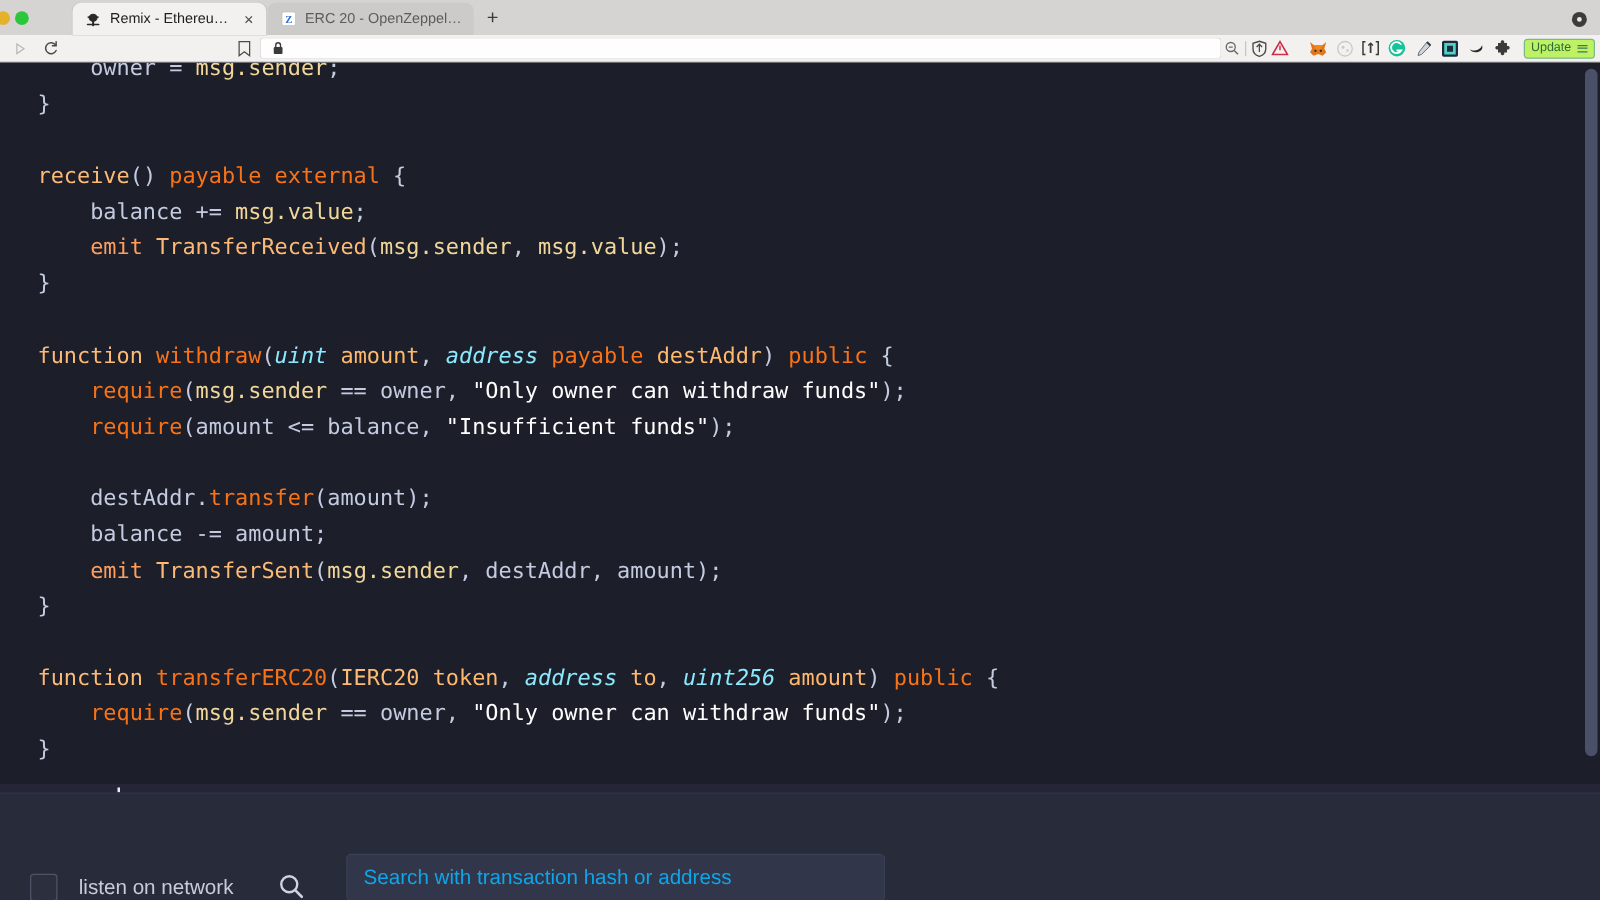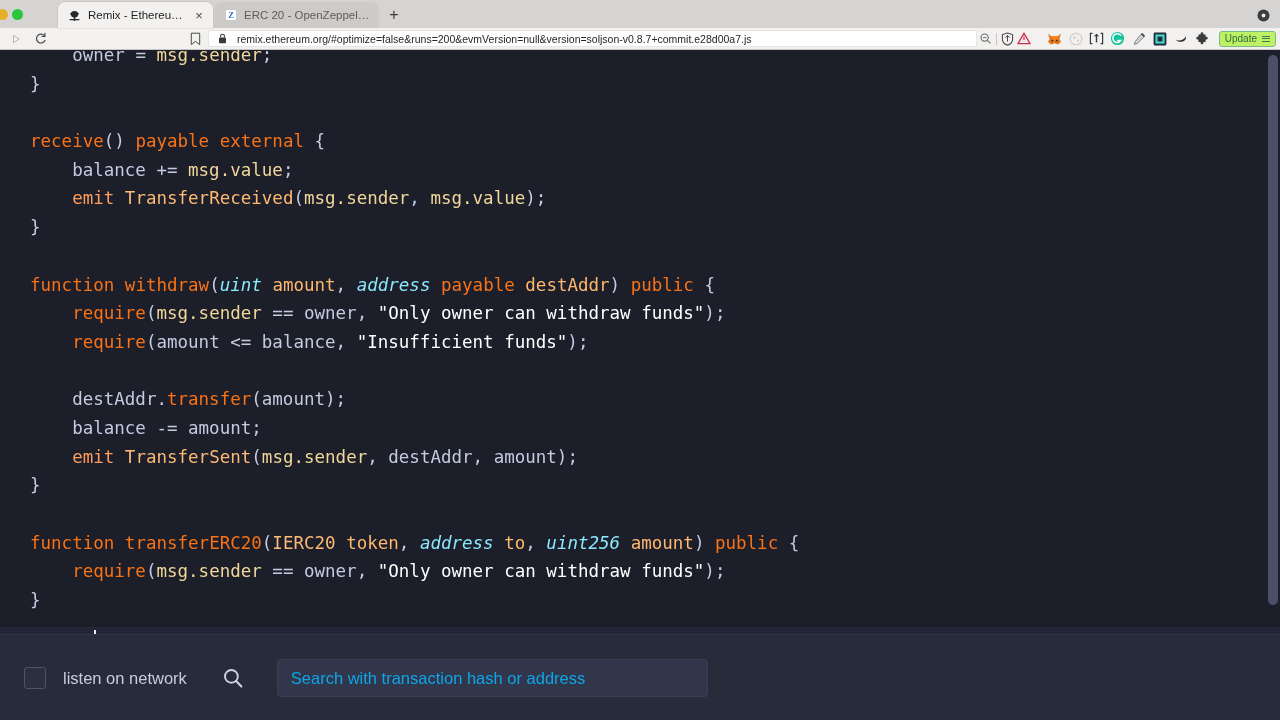--- a/index.html
+++ b/index.html
@@ -185,21 +185,21 @@
   }
   .vscroll-thumb {
     position: absolute;
     right: 2px; top: 5px;
     width: 10px; height: 550px;
     background: #4b5069;
     border-radius: 5px;
   }
 
   
-  .kw   { color: #f97316; }   
+  .kw   { color: #fdba74; }   
   .kw2  { color: #f97316; }   
   .fn   { color: #f97316; }   
   .type { color: #8be9fd; font-style: italic; }   
   .par  { color: #ffb86c; }   
   .mem  { color: #f1d79a; }   
   .str  { color: #ffffff; }   
   .emit { color: #ff9d5c; }   
   .ev   { color: #fdba74; }   
   .pl   { color: #c4cbe0; }   
   .op   { color: #c4cbe0; }
@@ -209,21 +209,21 @@
     position: relative;
     width: 1280px;
     height: 86px;
     background: #282c3a;
     border-top: 1px solid #30354a;
   }
   .bp-row {
     position: absolute;
     left: 0; top: 0;
     width: 1280px; height: 86px;
-    display: flex; align-items: center;
+    display: flex; align-items: flex-end;
     padding: 0 24px;
     gap: 0;
   }
   .listen-wrap { display: flex; align-items: center; gap: 17px; flex: 0 0 auto; }
   .listen-box {
     width: 22px; height: 22px;
     border: 1px solid #4e5468;
     border-radius: 3px;
     background: #2b2f3e;
     flex: 0 0 auto;
@@ -311,21 +311,20 @@
       </svg>
     </div>
 
     <div class="urlbar">
       <span class="url-icon-btn">
         <svg width="9" height="11" viewBox="0 0 9 11">
           <rect x="1" y="4.6" width="7" height="5.6" rx="0.9" fill="#3a3a3a"></rect>
           <path d="M2.6 4.6 V3.1 a1.9 1.9 0 0 1 3.8 0 V4.6" fill="none" stroke="#3a3a3a" stroke-width="1.1"></path>
         </svg>
       </span>
-      <span class="url-text">remix.ethereum.org/#optimize=false&amp;runs=200&amp;evmVersion=null&amp;version=soljson-v0.8.7+commit.e28d00a7.js</span>
     </div>
 
     <div class="url-right">
       <span class="url-icon-btn">
         <svg width="13" height="13" viewBox="0 0 13 13">
           <circle cx="5.6" cy="5.6" r="3.6" fill="none" stroke="#6b6b6b" stroke-width="1.1"></circle>
           <line x1="8.4" y1="8.4" x2="11.4" y2="11.4" stroke="#6b6b6b" stroke-width="1.2"></line>
           <line x1="4" y1="5.6" x2="7.2" y2="5.6" stroke="#6b6b6b" stroke-width="1"></line>
         </svg>
       </span>

